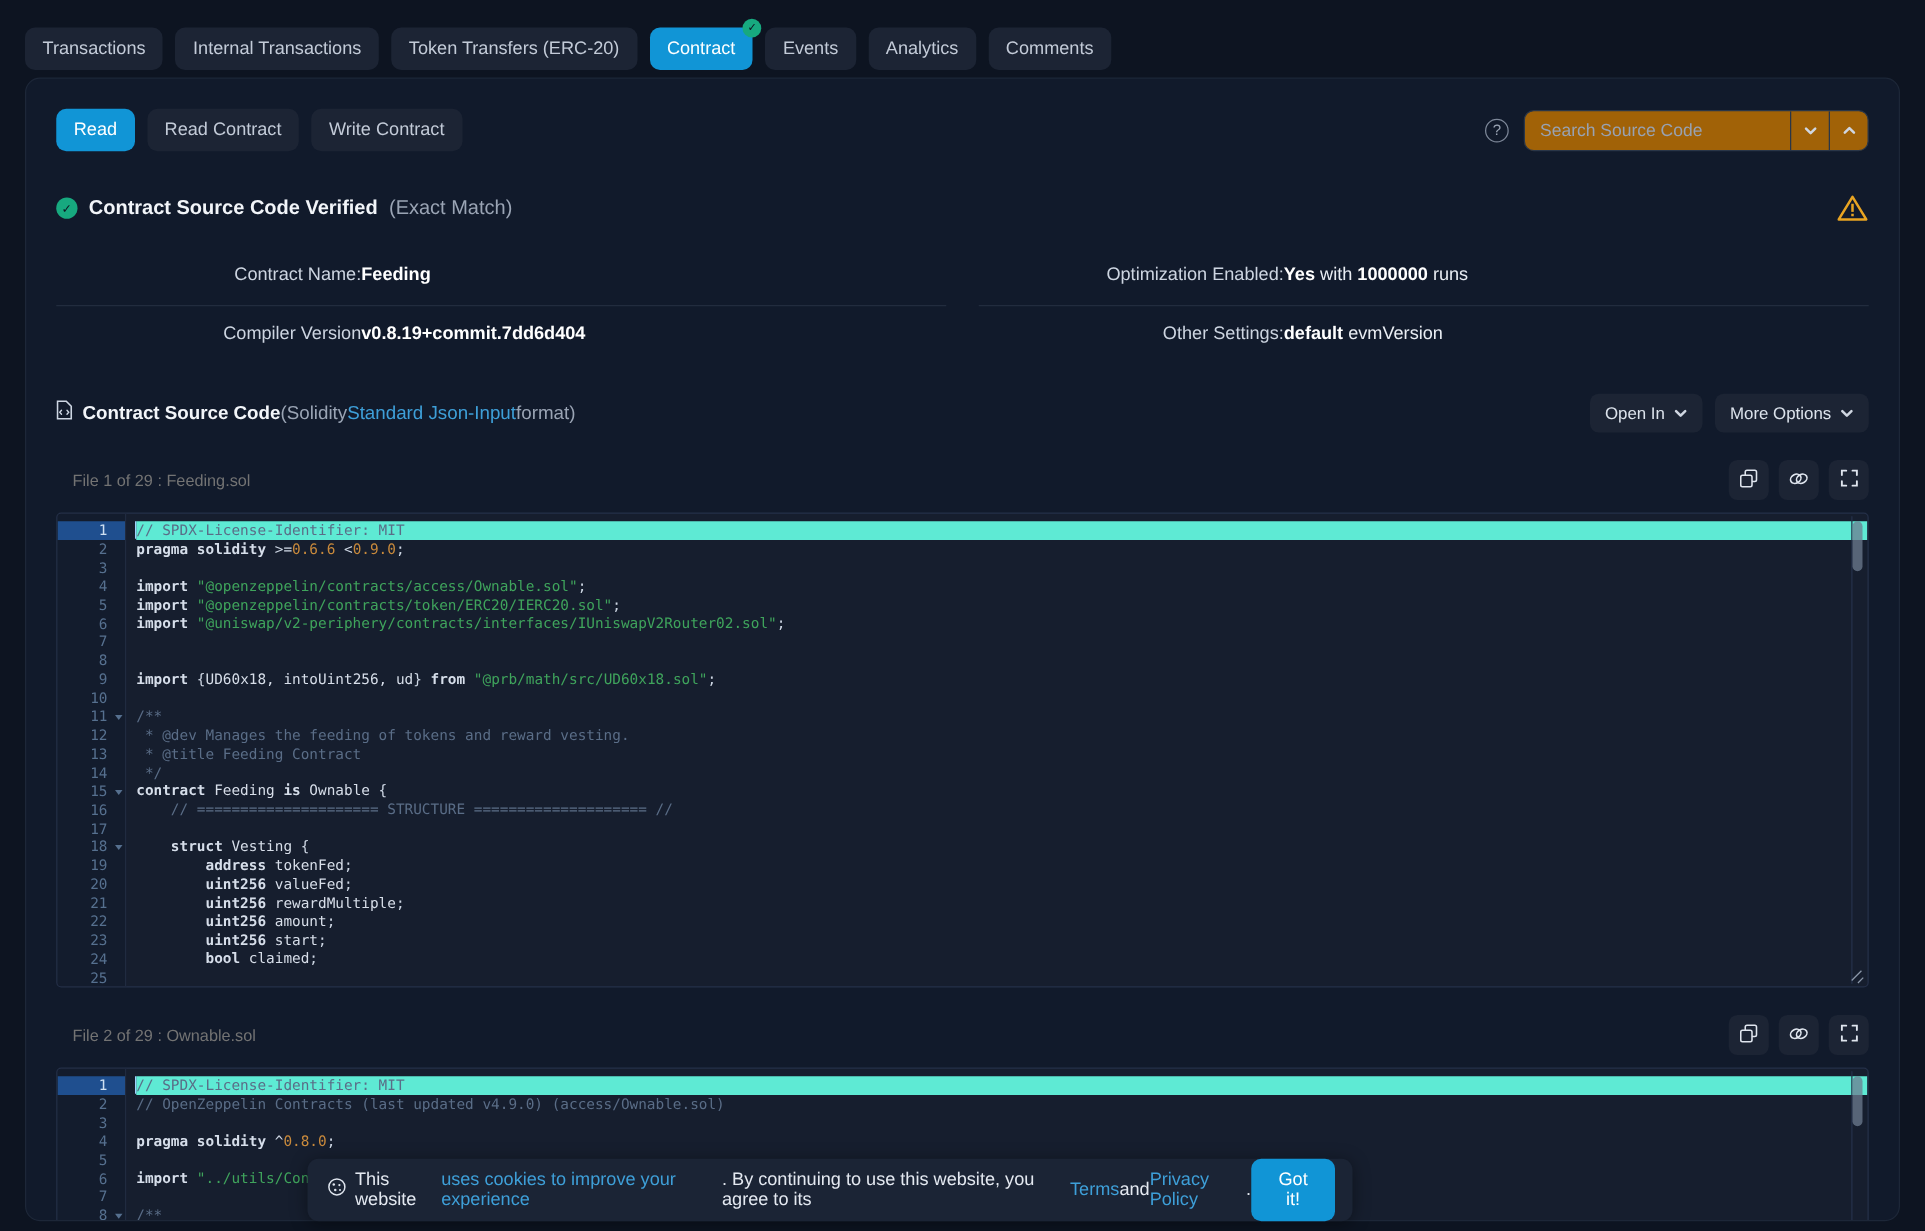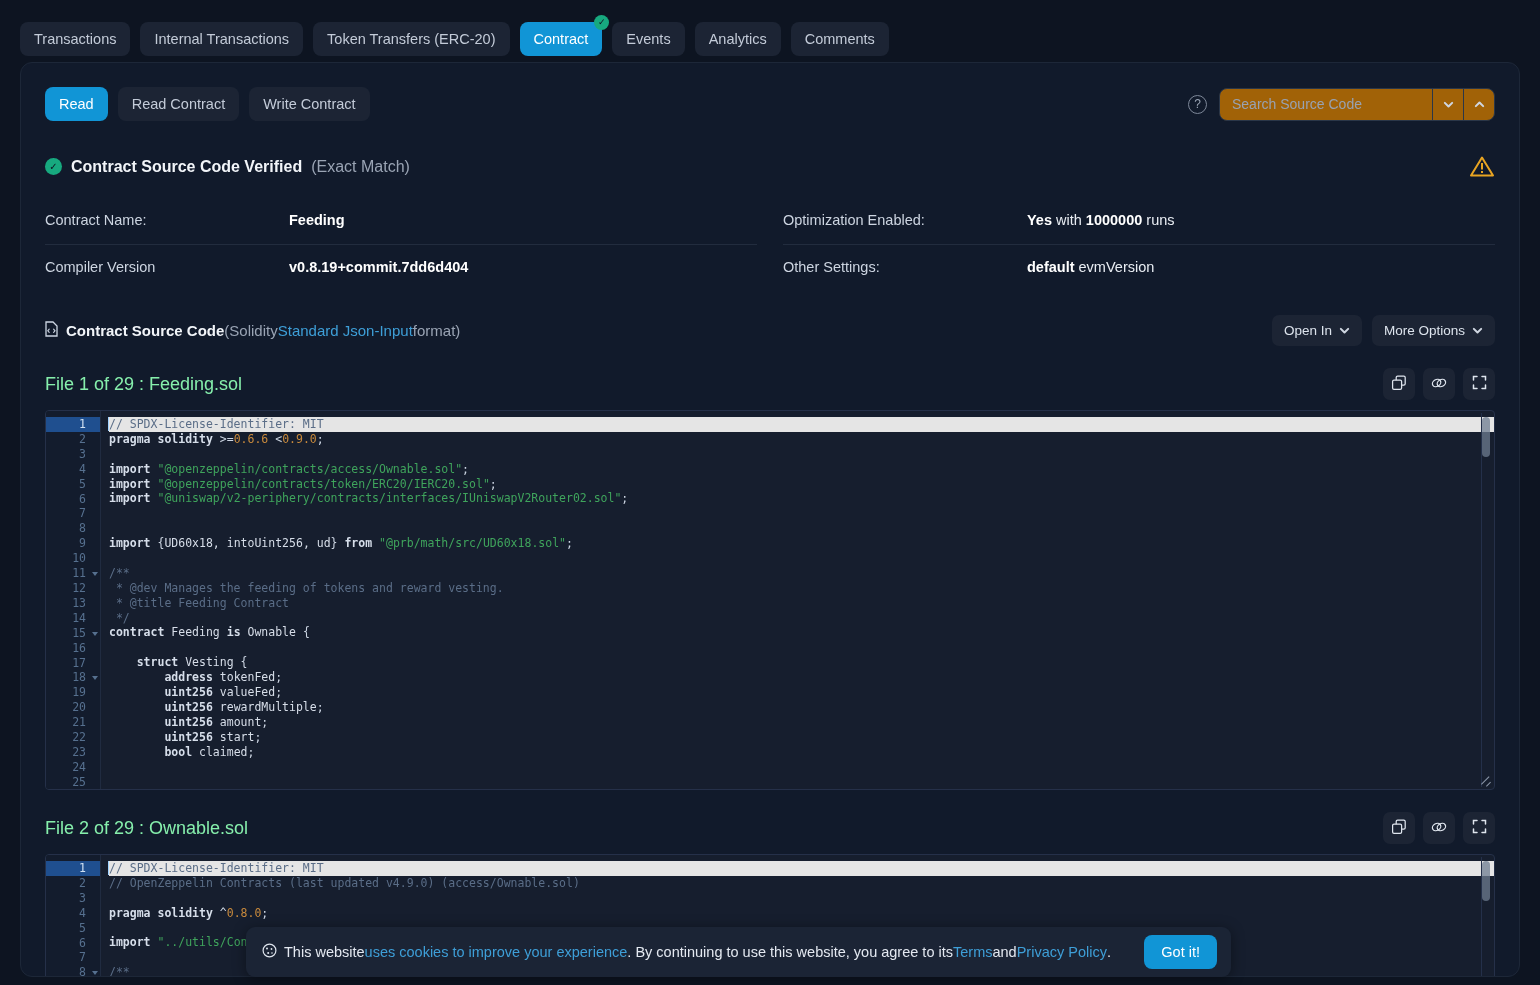--- a/index.html
+++ b/index.html
@@ -98,41 +98,41 @@
   .warn-icon { margin-left: auto; width: 26px; height: 23px; cursor: pointer; }
 
   
   .metagrid {
     display: grid; grid-template-columns: 1fr 1fr;
     column-gap: 26px; margin-top: 20px;
   }
   .mcell { padding: 14px 0 16px 0; }
   .mcell.bordered { border-bottom: 1px solid #222c3e; }
   .mrow { display: flex; }
-  .mlabel { width: 244px; font-size: 14.5px; color: #cdd5e1; flex-shrink: 0; }
+  .mlabel { width: 244px; font-size: 14.5px; color: #cdd5e1; flex-shrink: 0; text-align: right; }
   .mvalue { font-size: 14.5px; color: #e9edf3; }
   .mvalue b { font-weight: bold; color: #ffffff; }
 
   
   .srcheader { display: flex; align-items: center; margin-top: 24px; }
   .srcicon { margin-right: 8px; display: inline-block; vertical-align: -2px; }
   .srctitle { font-size: 15px; font-weight: bold; color: #f2f5f9; }
   .srcsub { font-size: 15px; color: #9aa4b4; font-weight: normal; }
   .srclink { color: #3e9fd8; }
   .srcbtns { margin-left: auto; display: flex; gap: 10px; }
   .obtn {
     background: #1c2434; color: #dce3ec; border: none; border-radius: 7px;
     padding: 8px 12px; font-size: 13.5px; cursor: pointer;
     display: flex; align-items: center; gap: 7px;
     font-family: "Liberation Sans", sans-serif;
   }
 
   
   .filerow { display: flex; align-items: center; margin-top: 22px; }
-  .filelabel { font-size: 18px; color: #86efac; }
+  .filelabel { font-size: 13px; color: #737373; margin-left: 13px; }
   .fileicons { margin-left: auto; display: flex; gap: 8px; }
   .iconbtn {
     width: 32px; height: 32px; border-radius: 7px; background: #1c2434;
     display: flex; align-items: center; justify-content: center; cursor: pointer;
     border: none;
   }
 
   .codebox {
     margin-top: 10px;
     background: #18203180;
@@ -165,21 +165,21 @@
   }
   .gutter .ln.hl { background: #1f4f8f; color: #cfe0f2; }
   .codearea {
     flex: 1; padding: 6px 0 0 8px; overflow: hidden; position: relative;
   }
   .cline {
     font-family: "DejaVu Sans Mono", monospace;
     font-size: 11.5px; line-height: 14.9px; white-space: pre;
     color: #d7dee9; height: 14.9px;
   }
-  .cline.hl { background: #e5e5e5; }
+  .cline.hl { background: #5eead4; }
   .cline.hl .cursor {
     border-left: 1px solid #9fd2ff; margin-left: -1px;
   }
   .kw  { color: #d6deea; font-weight: bold; }
   .str { color: #3fa45c; }
   .num { color: #c98a3c; }
   .com { color: #5a6d87; }
   .pun { color: #cdd6e3; }
   .typ { color: #d7dee9; }
 
@@ -196,21 +196,21 @@
     position: absolute; right: 2px; bottom: 2px;
     width: 12px; height: 12px; cursor: nwse-resize;
   }
   .resizer i { display: block; position: absolute; background: #8d99ab; height: 1px; transform-origin: 0 0; }
   .resizer i:nth-child(1) { width: 11px; right: 0; bottom: 2px; transform: rotate(-45deg); }
   .resizer i:nth-child(2) { width: 6px; right: 0; bottom: 0px; transform: rotate(-45deg); }
 
   
   .cookiebar {
     position: absolute; left: 246px; bottom: 8px;
-    width: 985px; height: 50px;
+    width: 836px; height: 50px;
     background: #1b2435;
     border-radius: 9px;
     display: flex; align-items: center;
     padding: 0 14px 0 16px;
     box-shadow: 0 2px 14px rgba(0,0,0,.4);
     z-index: 40;
   }
   .cookietext { font-size: 14.5px; color: #e4e9f1; }
   .cookielink { color: #3e9fd8; cursor: pointer; }
   .gotit {
@@ -388,20 +388,21 @@
               <div class="cline"><span class="kw">import </span><span class="str">"@uniswap/v2-periphery/contracts/interfaces/IUniswapV2Router02.sol"</span><span class="pun">;</span></div>
               <div class="cline">&nbsp;</div>
               <div class="cline">&nbsp;</div>
               <div class="cline"><span class="kw">import </span><span class="pun">{</span><span class="typ">UD60x18, intoUint256, ud</span><span class="pun">} </span><span class="kw">from </span><span class="str">"@prb/math/src/UD60x18.sol"</span><span class="pun">;</span></div>
               <div class="cline">&nbsp;</div>
               <div class="cline"><span class="com">/**</span></div>
               <div class="cline"><span class="com"> * @dev Manages the feeding of tokens and reward vesting.</span></div>
               <div class="cline"><span class="com"> * @title Feeding Contract</span></div>
               <div class="cline"><span class="com"> */</span></div>
               <div class="cline"><span class="kw">contract </span><span class="typ">Feeding </span><span class="kw">is </span><span class="typ">Ownable </span><span class="pun">{</span></div>
+              <div class="cline"><span class="com">    // ===================== STRUCTURE ==================== //</span></div>
               <div class="cline">&nbsp;</div>
               <div class="cline"><span class="kw">    struct </span><span class="typ">Vesting </span><span class="pun">{</span></div>
               <div class="cline"><span class="kw">        address </span><span class="typ">tokenFed</span><span class="pun">;</span></div>
               <div class="cline"><span class="kw">        uint256 </span><span class="typ">valueFed</span><span class="pun">;</span></div>
               <div class="cline"><span class="kw">        uint256 </span><span class="typ">rewardMultiple</span><span class="pun">;</span></div>
               <div class="cline"><span class="kw">        uint256 </span><span class="typ">amount</span><span class="pun">;</span></div>
               <div class="cline"><span class="kw">        uint256 </span><span class="typ">start</span><span class="pun">;</span></div>
               <div class="cline"><span class="kw">        bool </span><span class="typ">claimed</span><span class="pun">;</span></div>
             </div>
             <div class="vtrack"></div>

